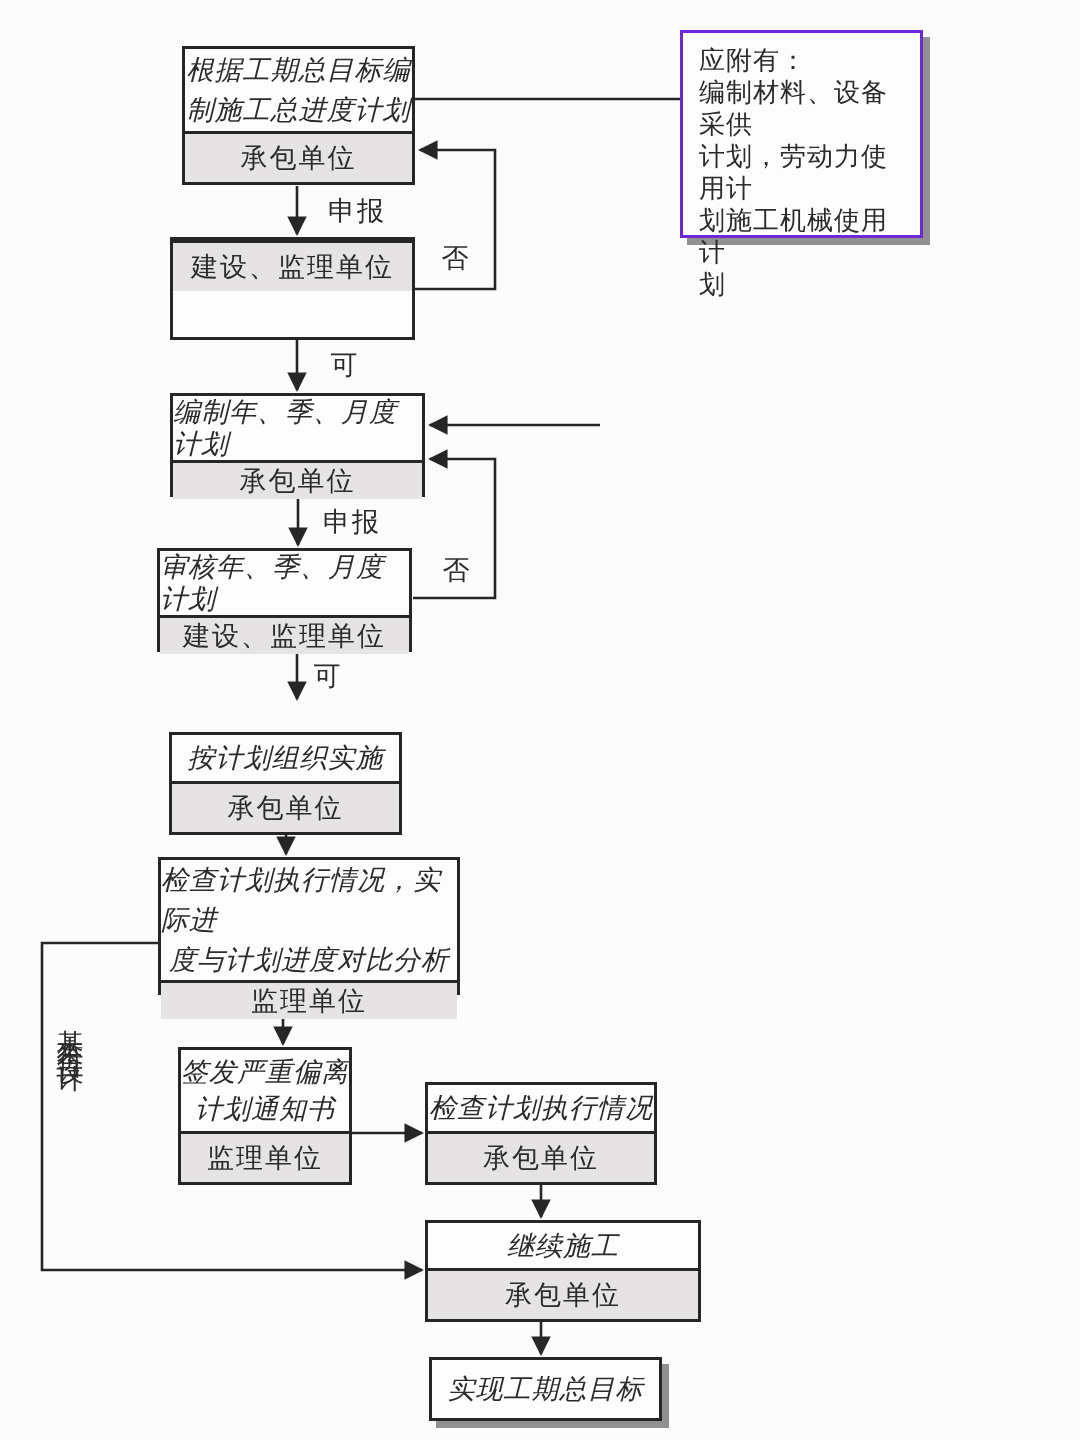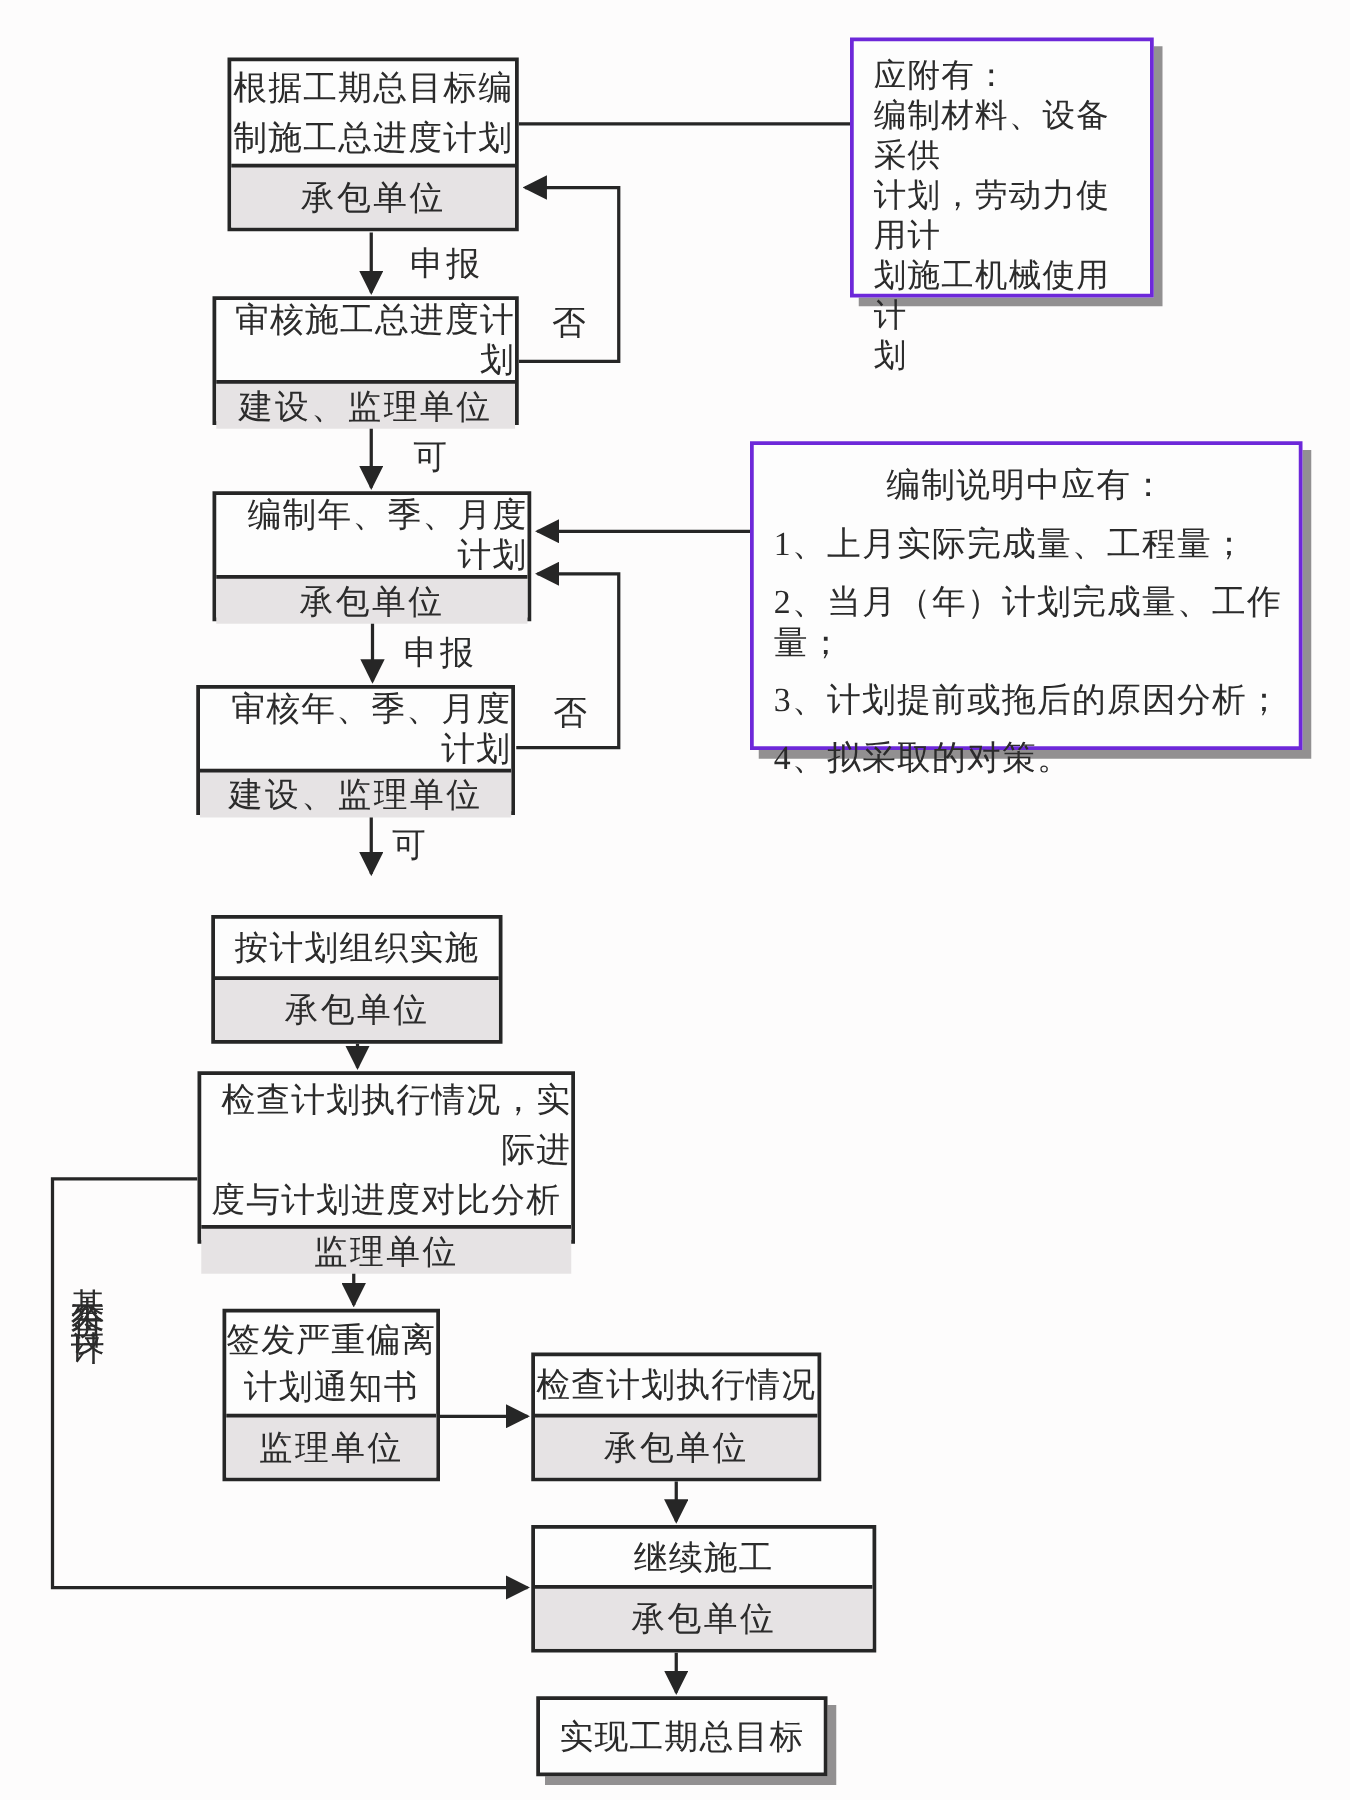--- a/index.html
+++ b/index.html
@@ -20,22 +20,23 @@
     flex-direction:column;
   }
   .box-title{
     flex:1;
     display:flex;
     flex-direction:column;
     align-items:center;
     justify-content:center;
     font-size:27px;
     line-height:40px;
-    text-align:right;
+    text-align:left;
     letter-spacing:1px;
+    font-style:italic;
   }
   .box-actor{
     height:51px;
     box-sizing:border-box;
     border-top:3px solid #262626;
     background:#e6e3e4;
     display:flex;
     align-items:center;
     justify-content:center;
     font-size:27px;
@@ -117,23 +118,20 @@
     <div class="box-title">
       <span>根据工期总目标编</span>
       <span>制施工总进度计划</span>
     </div>
     <div class="box-actor">
       <span>承包单位</span>
     </div>
   </div>
 
   <div class="box" style="left:170px;top:237px;width:245px;height:103px">
-    <div class="box-title" style="line-height:32px">
-      <span>审核施工总进度计划</span>
-    </div>
     <div class="box-actor">
       <span>建设、监理单位</span>
     </div>
   </div>
 
   <div class="box" style="left:170px;top:393px;width:255px;height:104px">
     <div class="box-title" style="line-height:32px">
       <span>编制年、季、月度计划</span>
     </div>
     <div class="box-actor">
@@ -204,27 +202,20 @@
   </div>
 
   <div class="note note-attach shadowed" style="left:680px;top:30px;width:243px;height:208px">
     <div>应附有：</div>
     <div>编制材料、设备采供</div>
     <div>计划，劳动力使用计</div>
     <div>划施工机械使用计</div>
     <div>划</div>
   </div>
 
-  <div class="note note-expl shadowed" style="left:600px;top:353px;width:442px;height:247px">
-    <div class="note-title">编制说明中应有：</div>
-    <div class="note-item">1、上月实际完成量、工程量；</div>
-    <div class="note-item">2、当月（年）计划完成量、工作量；</div>
-    <div class="note-item">3、计划提前或拖后的原因分析；</div>
-    <div class="note-item">4、拟采取的对策。</div>
-  </div>
 
   <span class="edge-label" style="left:357px;top:211px">申报</span>
   <span class="edge-label" style="left:456px;top:258px">否</span>
   <span class="edge-label" style="left:345px;top:365px">可</span>
   <span class="edge-label" style="left:352px;top:522px">申报</span>
   <span class="edge-label" style="left:457px;top:570px">否</span>
   <span class="edge-label" style="left:328px;top:676px">可</span>
   <span class="edge-label-vertical" style="left:52px;top:1008px">基本符合设计</span>
 
 </div>

